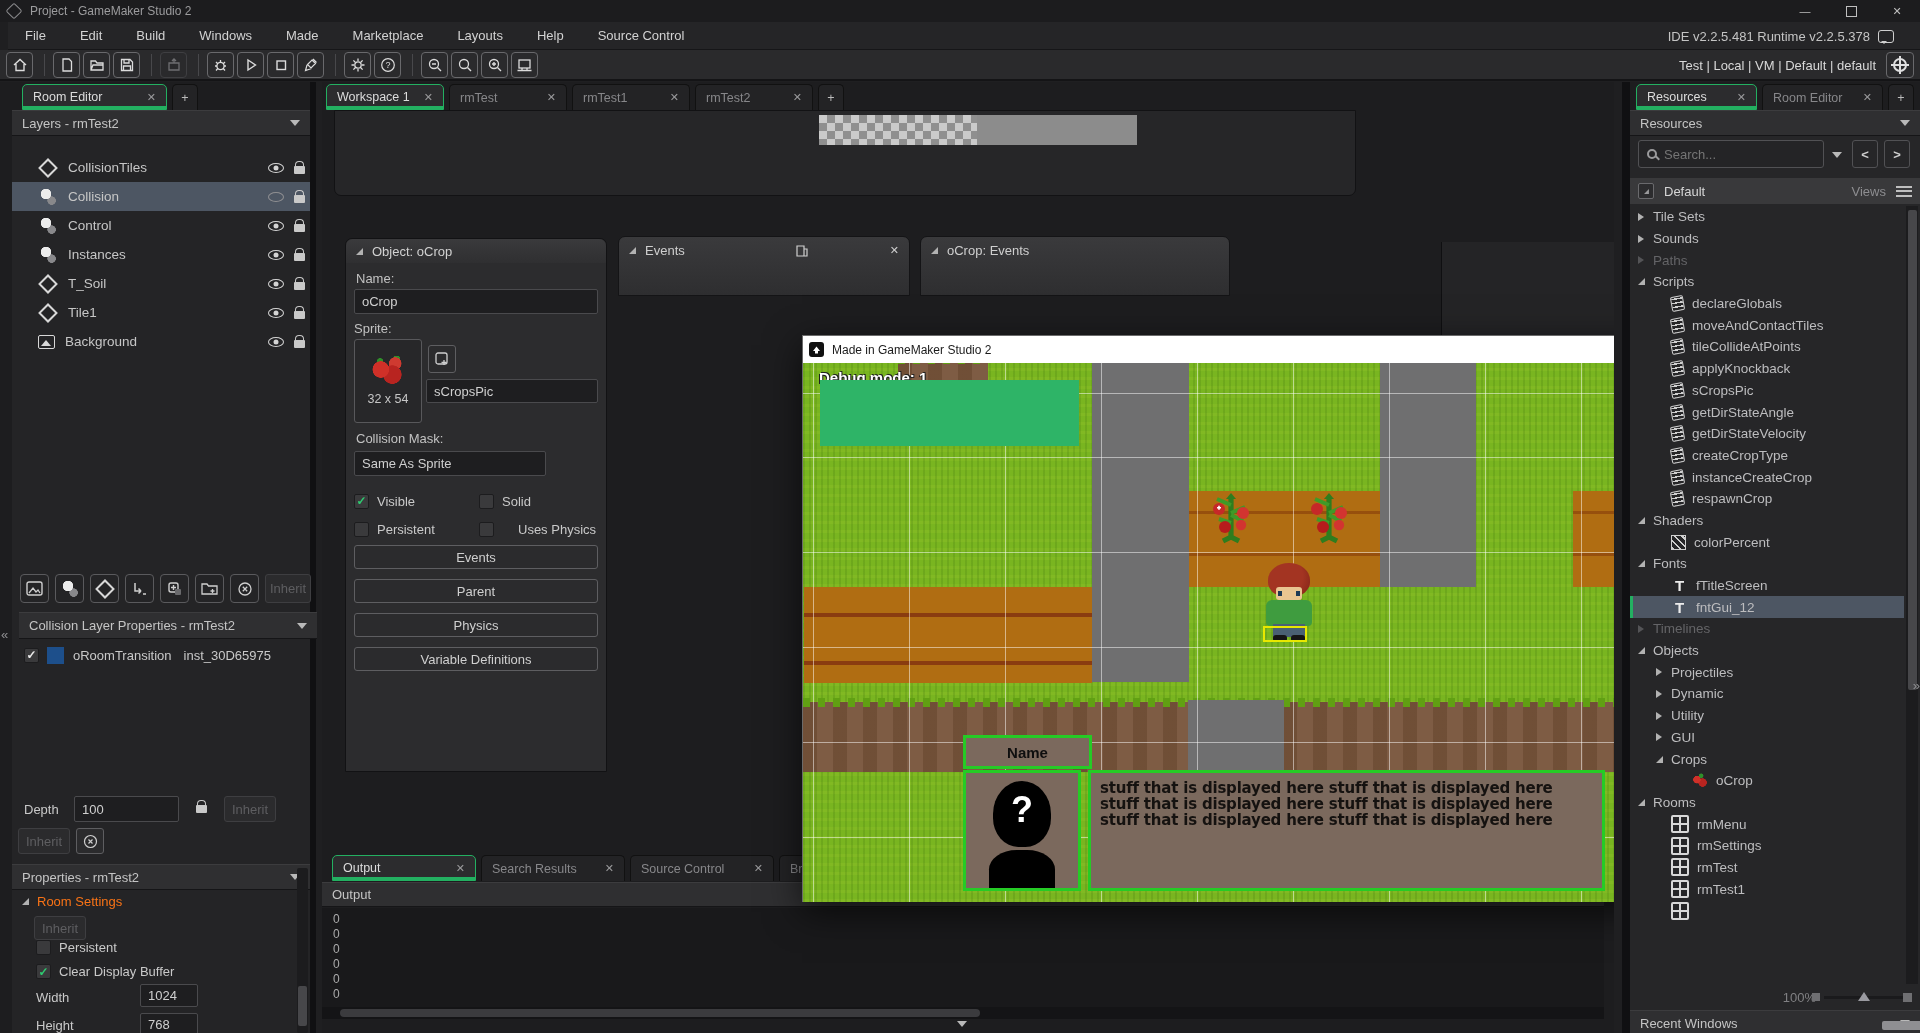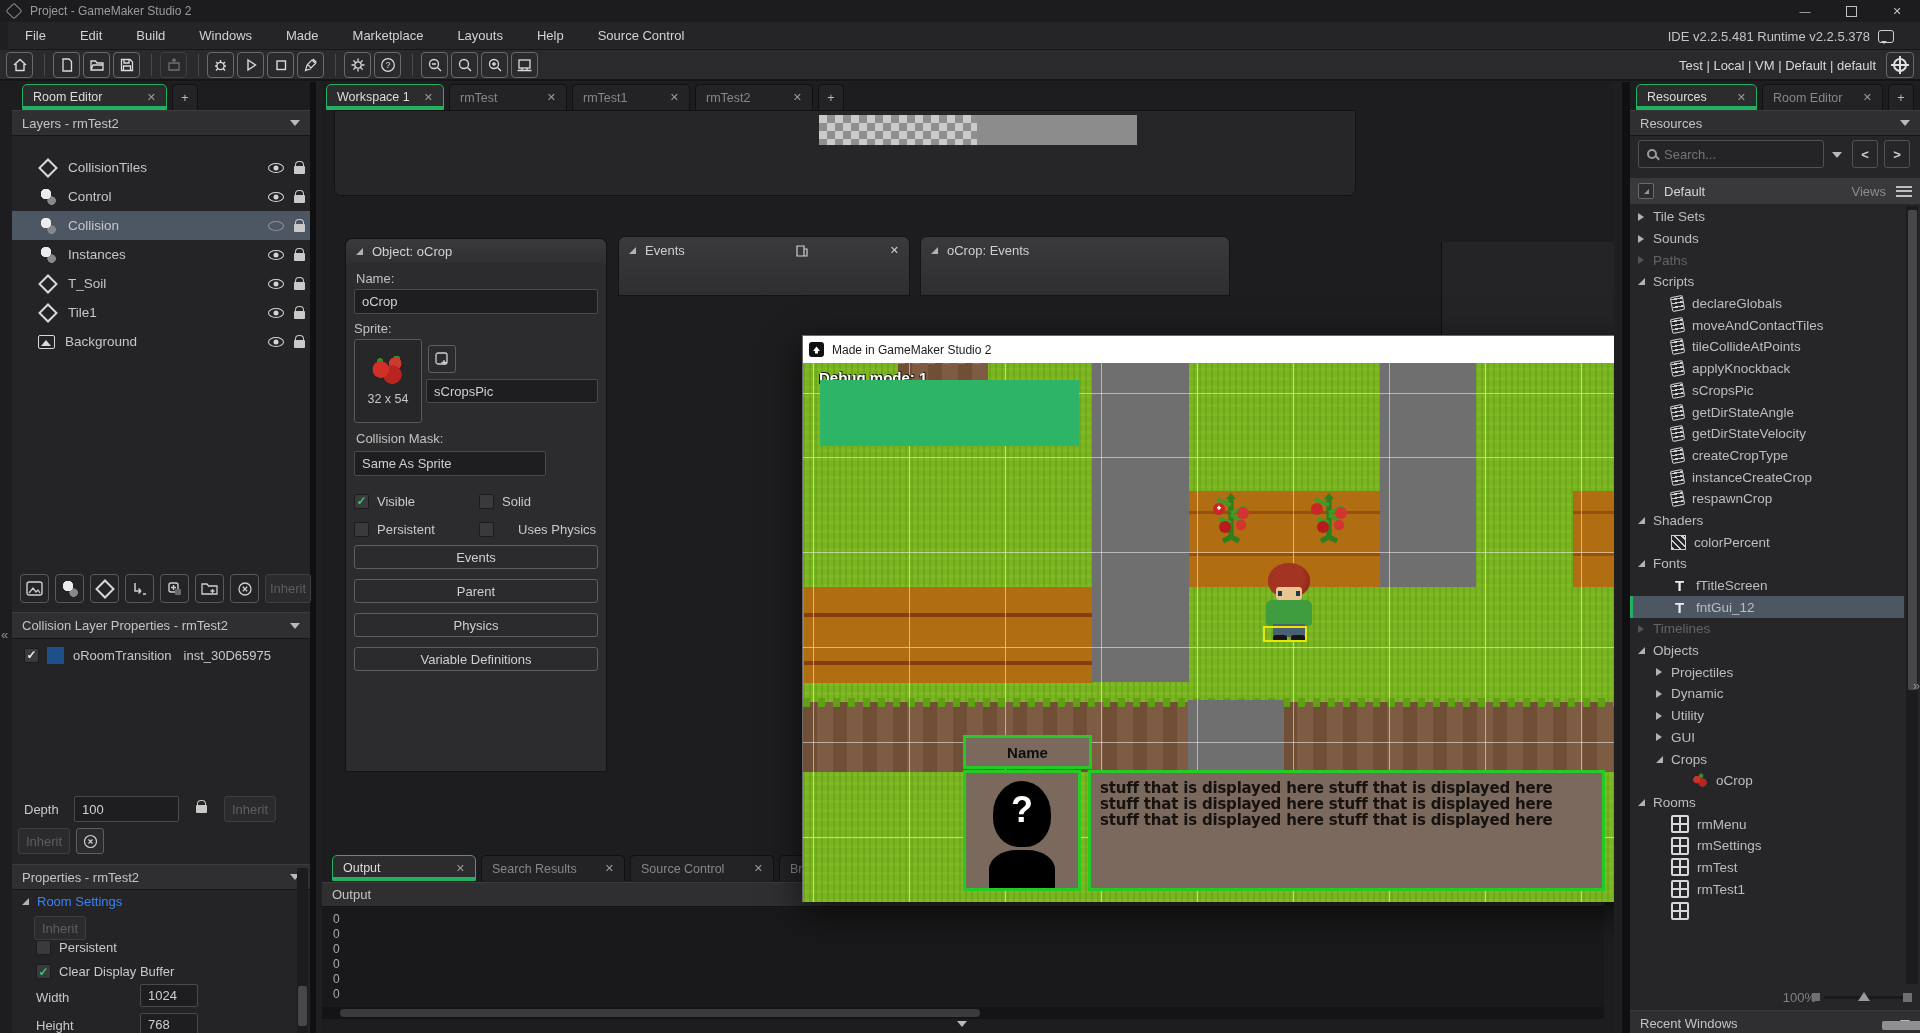--- a/index.html
+++ b/index.html
@@ -293,34 +293,34 @@
     <div style="height:17px"></div>
     <div>
 
         <div class="lrow">
           <span class="licon tiles"></span>
           <span>CollisionTiles</span>
           <span class="eye on"></span>
           <span class="lock"></span>
         </div>
 
+        <div class="lrow sel">
+          <span class="licon inst"></span>
+          <span>Collision</span>
+          <span class="eye off"></span>
+          <span class="lock"></span>
+        </div>
+
         <div class="lrow">
           <span class="licon inst"></span>
           <span>Control</span>
           <span class="eye on"></span>
           <span class="lock"></span>
         </div>
 
-        <div class="lrow sel">
-          <span class="licon inst"></span>
-          <span>Collision</span>
-          <span class="eye off"></span>
-          <span class="lock"></span>
-        </div>
-
         <div class="lrow">
           <span class="licon inst"></span>
           <span>Instances</span>
           <span class="eye on"></span>
           <span class="lock"></span>
         </div>
 
         <div class="lrow">
           <span class="licon tiles"></span>
           <span>T_Soil</span>
@@ -376,21 +376,21 @@
     <div class="ltb" style="left:218px">
         <svg width="16" height="16">
           <circle cx="8" cy="8" r="6" stroke="#cfcfcf" stroke-width="1.3" fill="none"></circle>
           <path d="M5.8 5.8 L10.2 10.2 M10.2 5.8 L5.8 10.2" stroke="#cfcfcf" stroke-width="1.3"></path>
         </svg>
       </div>
     <div class="btn dis" style="position:absolute;left:253px;top:492px;width:46px;height:29px">
         <span>Inherit</span>
       </div>
 
-    <div class="hdr" style="position:absolute;left:0;top:530px;width:298px;height:27px">
+    <div class="hdr" style="position:absolute;left:7px;top:530px;width:298px;height:27px">
       <span>Collision Layer Properties - rmTest2</span>
       <span class="chev"></span>
     </div>
     <div style="position:absolute;left:0;top:560px;width:298px;height:26px;display:flex;align-items:center">
       <span class="cb white" style="margin-left:12px"></span>
       <span style="width:17px;height:17px;background:#1d4f8b;margin-left:8px"></span>
       <span style="margin-left:9px">oRoomTransition</span>
       <span style="margin-left:12px">inst_30D65975</span>
     </div>
 
@@ -408,21 +408,21 @@
         </span>
     </div>
 
     <div class="hdr" style="position:absolute;left:0;top:782px;width:298px;height:26px">
       <span>Properties - rmTest2</span>
       <span class="chev"></span>
     </div>
     <div style="position:absolute;left:0;top:808px;width:286px;height:143px;overflow:hidden">
       <div style="display:flex;align-items:center;height:22px;padding-left:10px">
         <span class="tri-exp"></span>
-        <span style="margin-left:8px;color:#3b82f6">Room Settings</span>
+        <span style="margin-left:8px;color:#f97316">Room Settings</span>
       </div>
       <span class="btn dis" style="position:absolute;left:22px;top:26px;width:52px;height:24px">Inherit</span>
       <div style="position:absolute;left:24px;top:50px;display:flex;align-items:center">
         <span class="cb"></span>
         <span style="margin-left:8px">Persistent</span>
       </div>
       <div style="position:absolute;left:24px;top:74px;display:flex;align-items:center">
         <span class="cb green"></span>
         <span style="margin-left:8px">Clear Display Buffer</span>
       </div>

